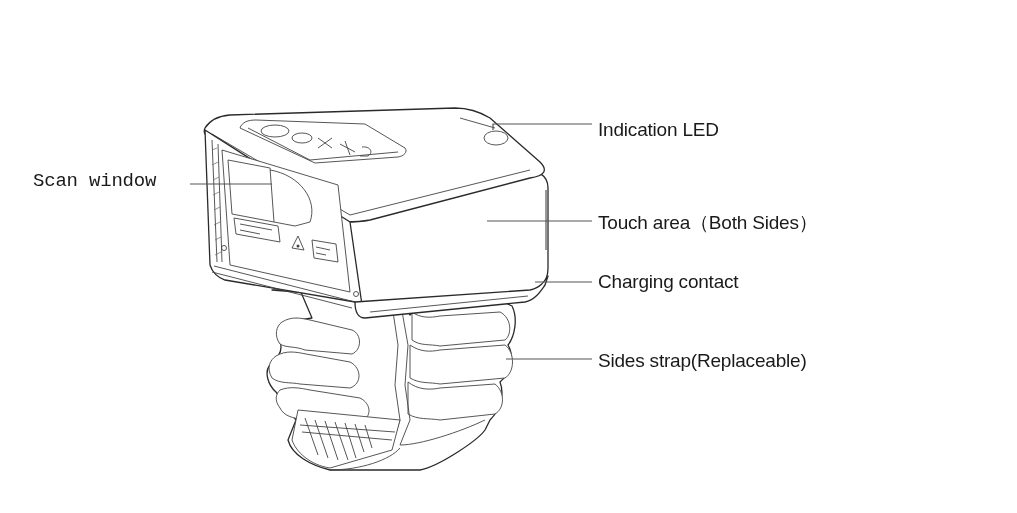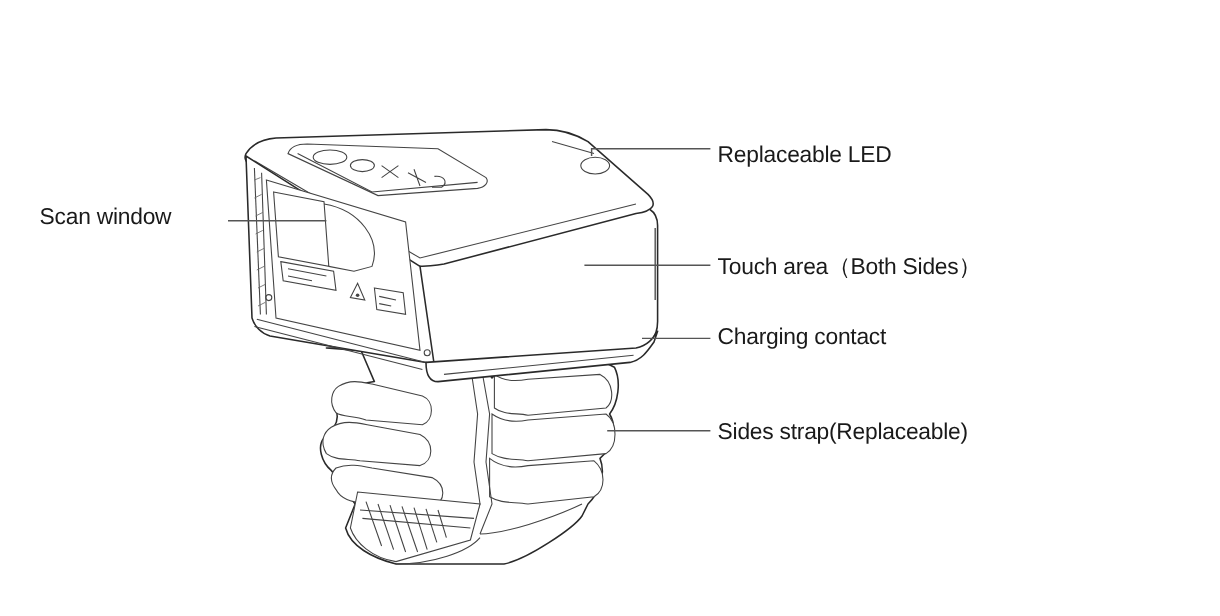--- a/index.html
+++ b/index.html
@@ -113,18 +113,18 @@
       <line class="leader" x1="190" y1="184" x2="272" y2="184"></line>
       <polyline class="leader" points="493,130 493,124 592,124"></polyline>
       <polyline class="leader" points="487,221 592,221"></polyline>
       <line class="leader" x1="546" y1="190" x2="546" y2="250"></line>
       <polyline class="leader" points="535,282 592,282"></polyline>
       <line class="leader" x1="506" y1="359" x2="592" y2="359"></line>
     </g>
   </svg>
 
   
-  <div class="label" style="left:33px; top:172px;">Scan window</div>
-  <div class="label" style="left:598px; top:120px;">Replaceable LED</div>
+  <div class="label" style="left:33px; top:172px;font-family:Liberation Mono, monospace;">Scan window</div>
+  <div class="label" style="left:598px; top:120px;">Indication LED</div>
   <div class="label" style="left:598px; top:213px;">Touch area（Both Sides）</div>
   <div class="label" style="left:598px; top:272px;">Charging contact</div>
   <div class="label" style="left:598px; top:351px;">Sides strap(Replaceable)</div>
 </div>
 
 </body></html>

